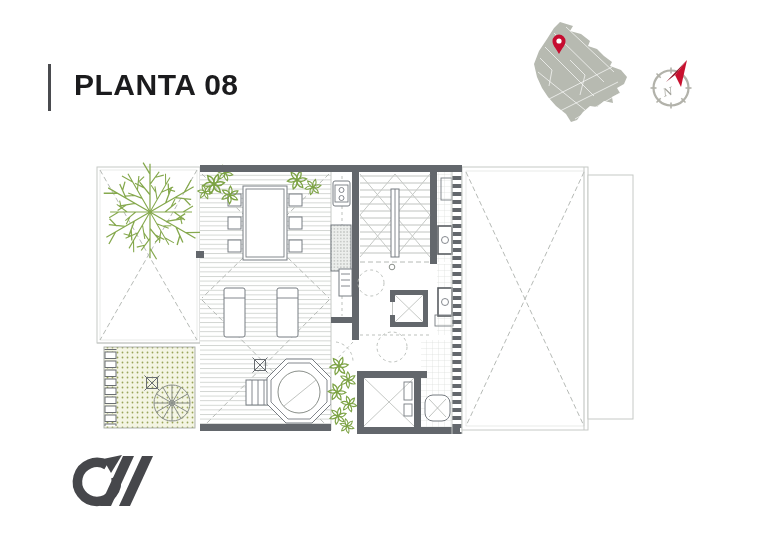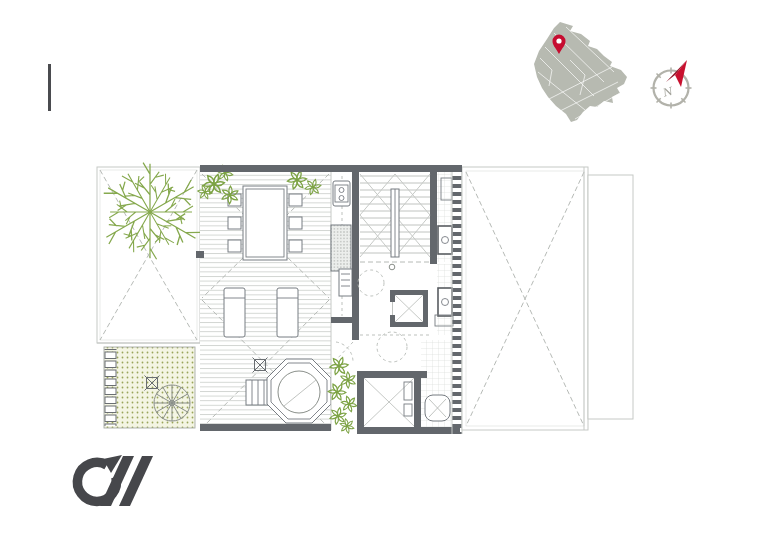--- a/index.html
+++ b/index.html
@@ -43,20 +43,21 @@
   .pin{fill:var(--pin-red,#c60c30);}
   .logo{fill:var(--logo-gray,#46474b);}
   .logo-stroke{stroke:var(--logo-gray,#46474b);stroke-width:9.5;fill:none;}
 </style>
 </head>
 <body>
 
 <div class="page">
 
   <div class="hdr-bar"></div>
+  <h1 class="hdr-title">PLANTA 08</h1>
 
   <svg width="768" height="543" viewBox="0 0 768 543">
     <defs>
       <pattern id="pDeck" width="4" height="4.6" patternUnits="userSpaceOnUse">
         <line x1="0" y1="0.5" x2="4" y2="0.5" class="deckln"></line>
       </pattern>
       <pattern id="pHatch" width="4" height="2.8" patternUnits="userSpaceOnUse">
         <line x1="0" y1="0.5" x2="4" y2="0.5" class="hatchln"></line>
       </pattern>
       <pattern id="pGarden" width="5" height="5" patternUnits="userSpaceOnUse">

